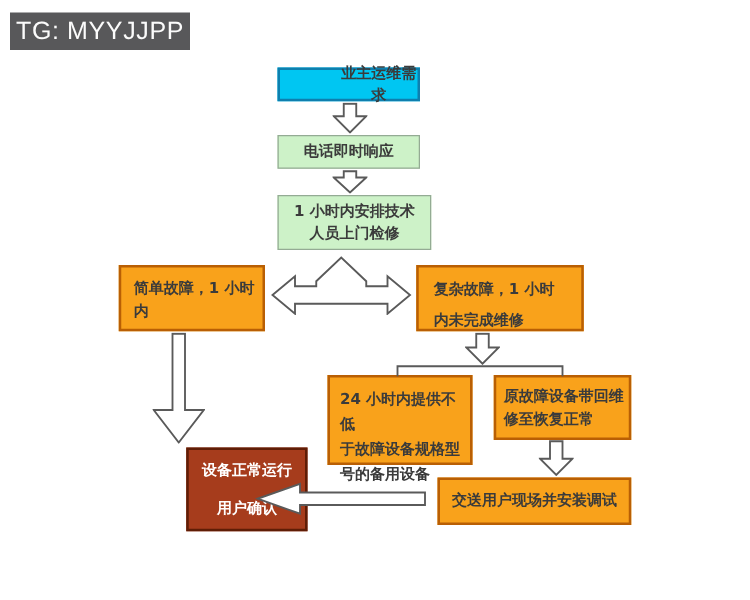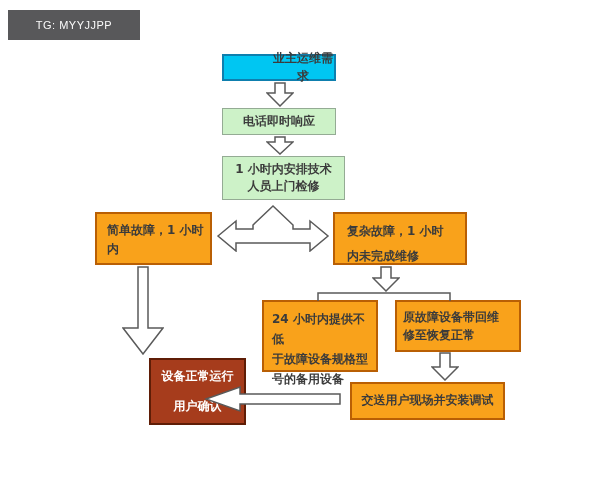--- a/index.html
+++ b/index.html
@@ -5,21 +5,21 @@
   html,body{margin:0;padding:0;background:#fff;}
   #canvas{
     position:relative;width:600px;height:480px;background:#ffffff;overflow:hidden;
     font-family:"DejaVu Sans","Liberation Sans",sans-serif;
   }
   .banner{
     position:absolute;background:#58585a;color:#fbfbfb;
     display:flex;align-items:center;justify-content:center;
     font-family:"Liberation Sans",sans-serif;letter-spacing:0.5px;
   }
-  .banner.top{left:8px;top:10px;width:132px;height:30px;font-size:11px;}
+  .banner.top{left:8px;top:10px;width:144px;height:30px;font-size:20px;}
   .banner.bottom{left:387px;top:440px;width:213px;height:34px;font-size:18px;}
   .box{
     position:absolute;box-sizing:border-box;font-weight:bold;font-size:12px;
     color:#3b3b3b;line-height:1.45;
   }
   .box.center{display:flex;flex-direction:column;align-items:center;justify-content:center;text-align:center;}
   .cyan{background:#00c6f2;border:2px solid #0e7fae;}
   .green{background:#cdf2c8;border:1px solid #94ab94;}
   .orange{background:#f9a21b;border:2px solid #b95f04;}
   .darkred{background:#a63c1c;border:2px solid #5f1d06;color:#ffffff;margin-left:46px;}
@@ -27,21 +27,21 @@
   .arrow svg{display:block;}
   .ashape{fill:#ffffff;stroke:#5a5a5a;stroke-width:1.5;stroke-linejoin:miter;}
   .aline{fill:none;stroke:#5a5a5a;stroke-width:1.5;}
   
   #owner{left:222px;top:54px;width:114px;height:27px;padding-left:48px;}
   #phone{left:222px;top:108px;width:114px;height:27px;}
   #arrange{left:222px;top:156px;width:123px;height:44px;align-items:center;}
   #simple{left:95px;top:212px;width:117px;height:53px;padding:7px 0 0 10px;line-height:19px;}
   #complex{left:333px;top:212px;width:134px;height:53px;padding:5px 0 0 12px;line-height:25px;}
   #backup{left:262px;top:300px;width:116px;height:72px;padding:7px 0 0 8px;line-height:20px;}
-  #return{left:395px;top:300px;width:126px;height:52px;padding:6px 0 0 6px;line-height:18px;}
+  #return{left:395px;top:300px;width:110px;height:52px;padding:6px 0 0 6px;line-height:18px;}
   #deliver{left:350px;top:382px;width:155px;height:38px;}
   #confirm{left:103px;top:358px;width:97px;height:67px;gap:12px;}
 </style>
 </head>
 <body>
 
 <div id="canvas">
 
   <div class="banner top">
     <span>TG: MYYJJPP</span>

